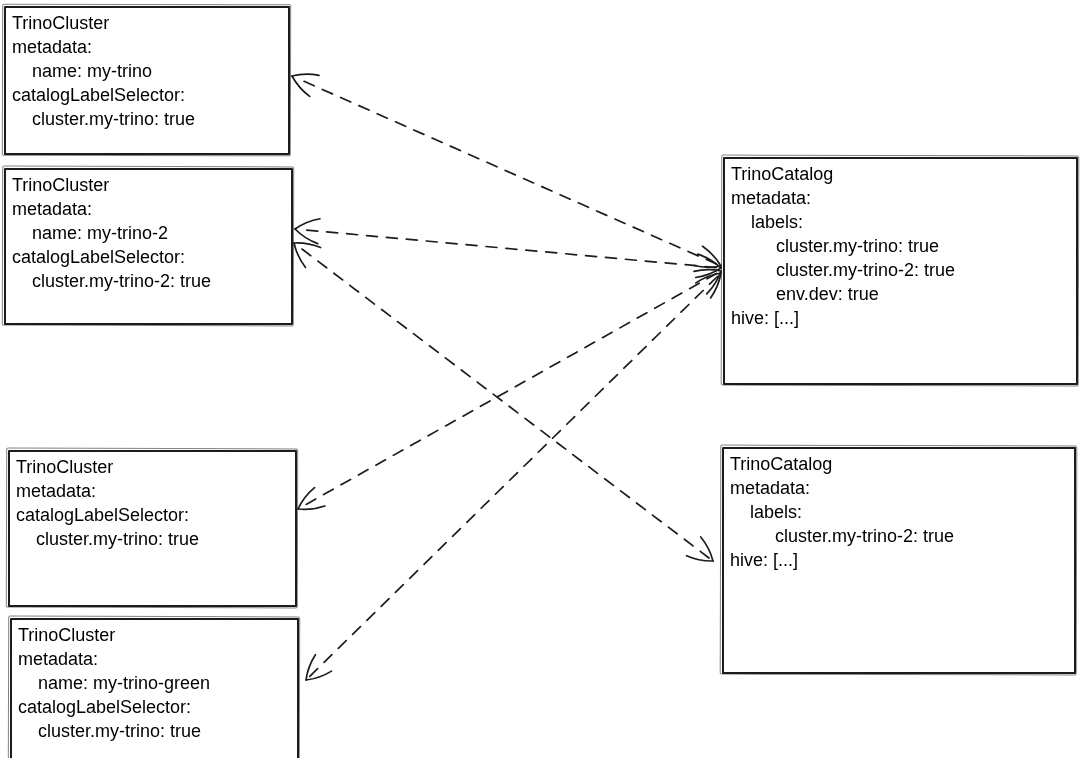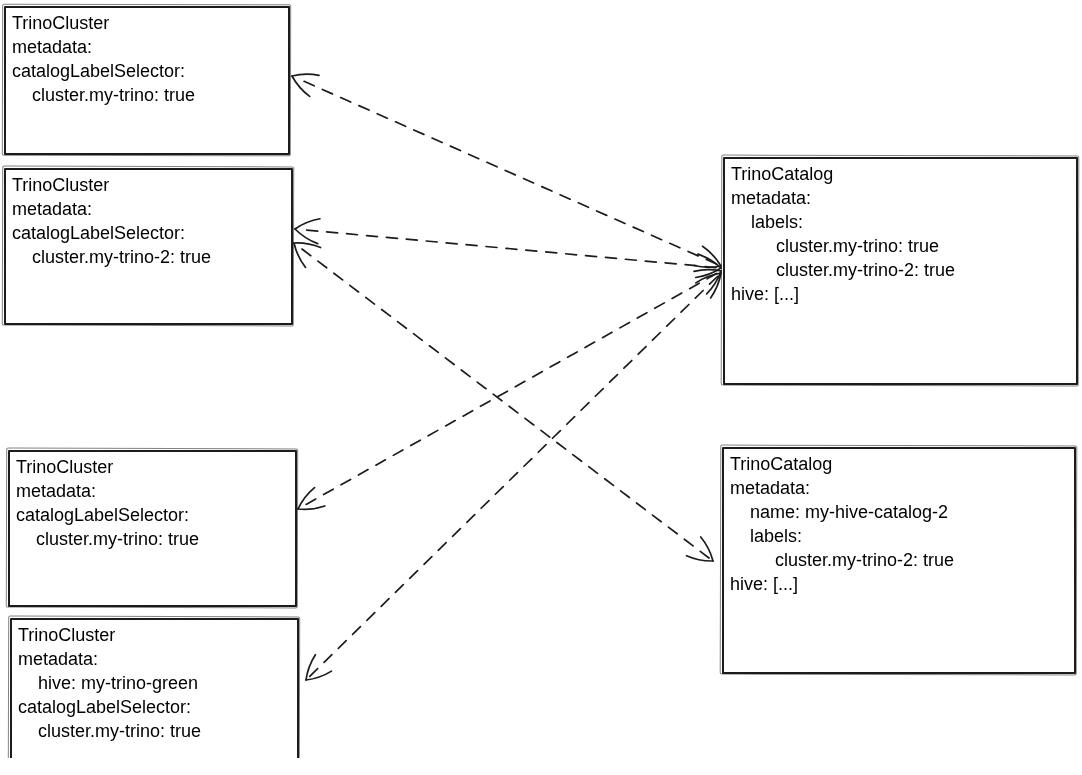--- a/index.html
+++ b/index.html
@@ -47,59 +47,61 @@
   }
 </style>
 </head>
 <body>
 
 <div id="diagram-canvas" style="background: rgb(255, 255, 255); color: rgb(0, 0, 0);">
 
   <div class="node" style="left:4px; top:6px; width:286px; height:149px;">
     <div class="ln">TrinoCluster</div>
     <div class="ln">metadata:</div>
+    <div class="ln">    name: my-trino</div>
     <div class="ln">catalogLabelSelector:</div>
     <div class="ln">    cluster.my-trino: true</div>
   </div>
 
   <div class="node" style="left:4px; top:168px; width:289px; height:157px;">
     <div class="ln">TrinoCluster</div>
     <div class="ln">metadata:</div>
+    <div class="ln">    name: my-trino-2</div>
     <div class="ln">catalogLabelSelector:</div>
     <div class="ln">    cluster.my-trino-2: true</div>
   </div>
 
   <div class="node" style="left:8px; top:450px; width:289px; height:157px;">
     <div class="ln">TrinoCluster</div>
     <div class="ln">metadata:</div>
     <div class="ln">catalogLabelSelector:</div>
     <div class="ln">    cluster.my-trino: true</div>
   </div>
 
   <div class="node" style="left:10px; top:618px; width:289px; height:154px;">
     <div class="ln">TrinoCluster</div>
     <div class="ln">metadata:</div>
-    <div class="ln">    hive: my-trino-green</div>
+    <div class="ln">    name: my-trino-green</div>
     <div class="ln">catalogLabelSelector:</div>
     <div class="ln">    cluster.my-trino: true</div>
   </div>
 
   <div class="node" style="left:723px; top:157px; width:355px; height:228px;">
     <div class="ln">TrinoCatalog</div>
     <div class="ln">metadata:</div>
     <div class="ln">    labels:</div>
     <div class="ln">         cluster.my-trino: true</div>
     <div class="ln">         cluster.my-trino-2: true</div>
+    <div class="ln">         env.dev: true</div>
     <div class="ln">hive: [...]</div>
   </div>
 
   <div class="node" style="left:722px; top:447px; width:354px; height:227px;">
     <div class="ln">TrinoCatalog</div>
     <div class="ln">metadata:</div>
-    <div class="ln">    name: my-hive-catalog-2</div>
     <div class="ln">    labels:</div>
     <div class="ln">         cluster.my-trino-2: true</div>
     <div class="ln">hive: [...]</div>
   </div>
 
   <svg id="edges" width="1082" height="775" viewBox="0 0 1082 775">
       <g>
         <path d="M 716.4283094185386 263.97524193361846 L 296.57169058146144 78.02475806638151" fill="none" stroke="#1c1c1c" stroke-width="1.7" stroke-linecap="round" stroke-dasharray="11 9"></path>
         <path d="M 721 266 Q 713.9468500651005 254.10449345358393 702.5194291161802 246.31578043690556" fill="none" stroke="#1c1c1c" stroke-width="1.7" stroke-linecap="round"></path>
         <path d="M 721 266 Q 707.4511584315701 268.7710814050814 694.0038674744875 265.5430222489379" fill="none" stroke="#1c1c1c" stroke-width="1.7" stroke-linecap="round"></path>

